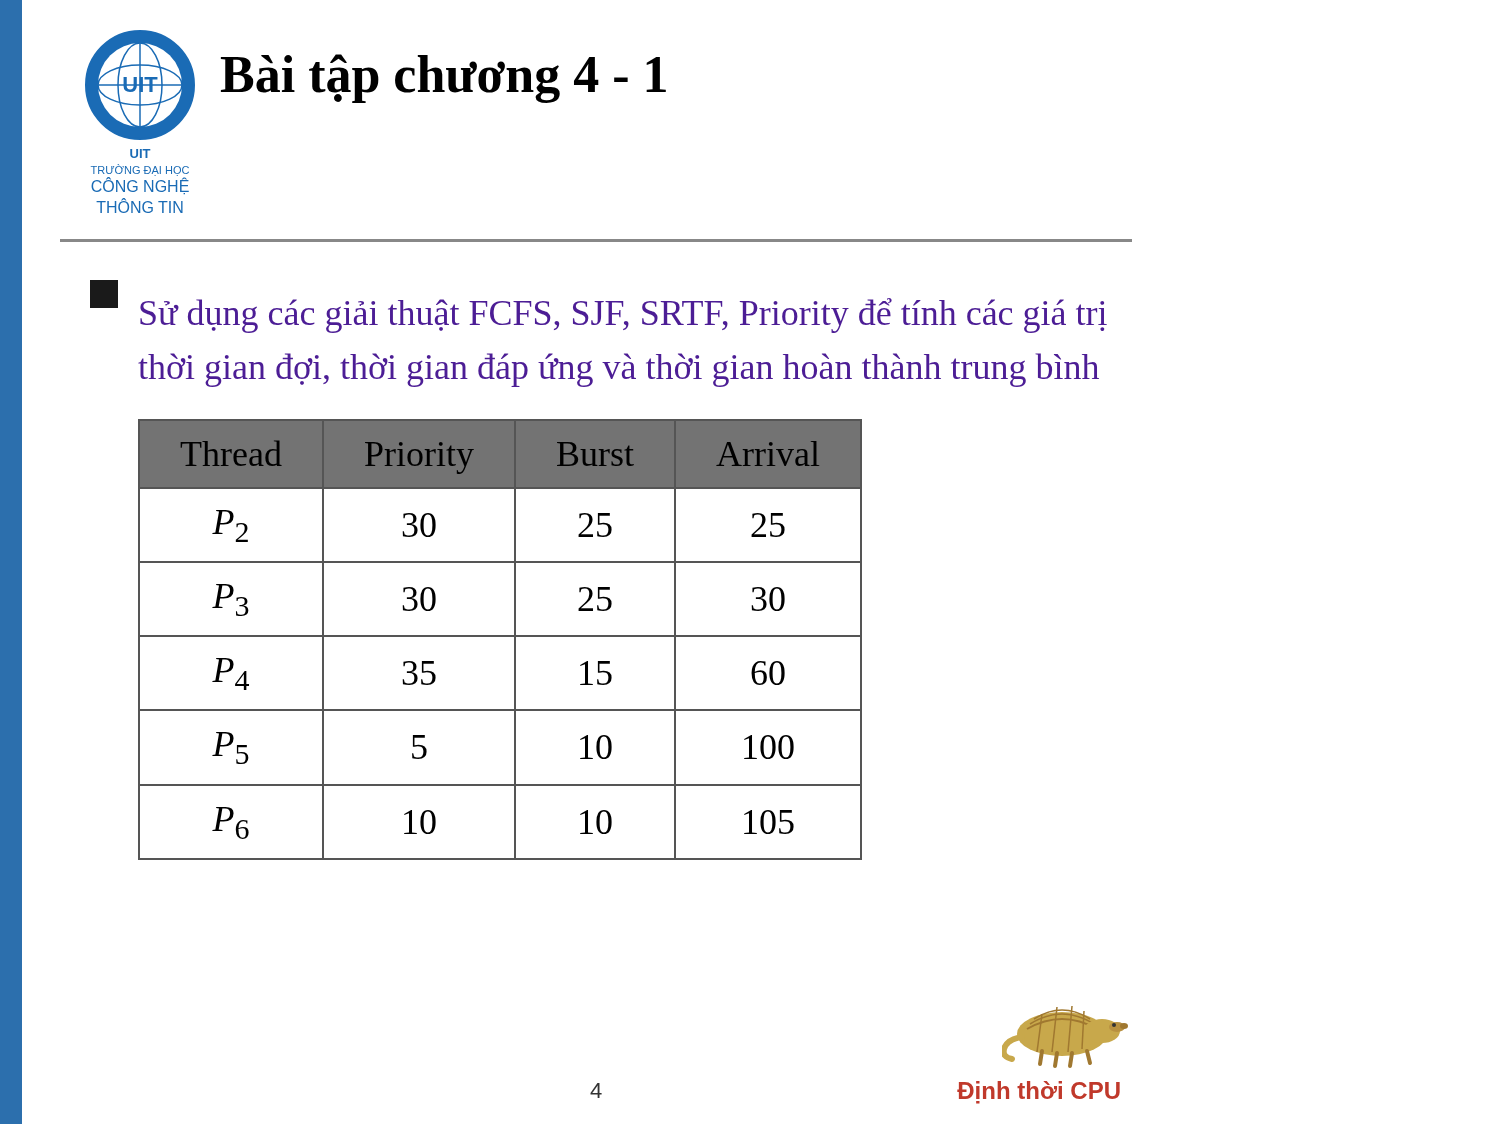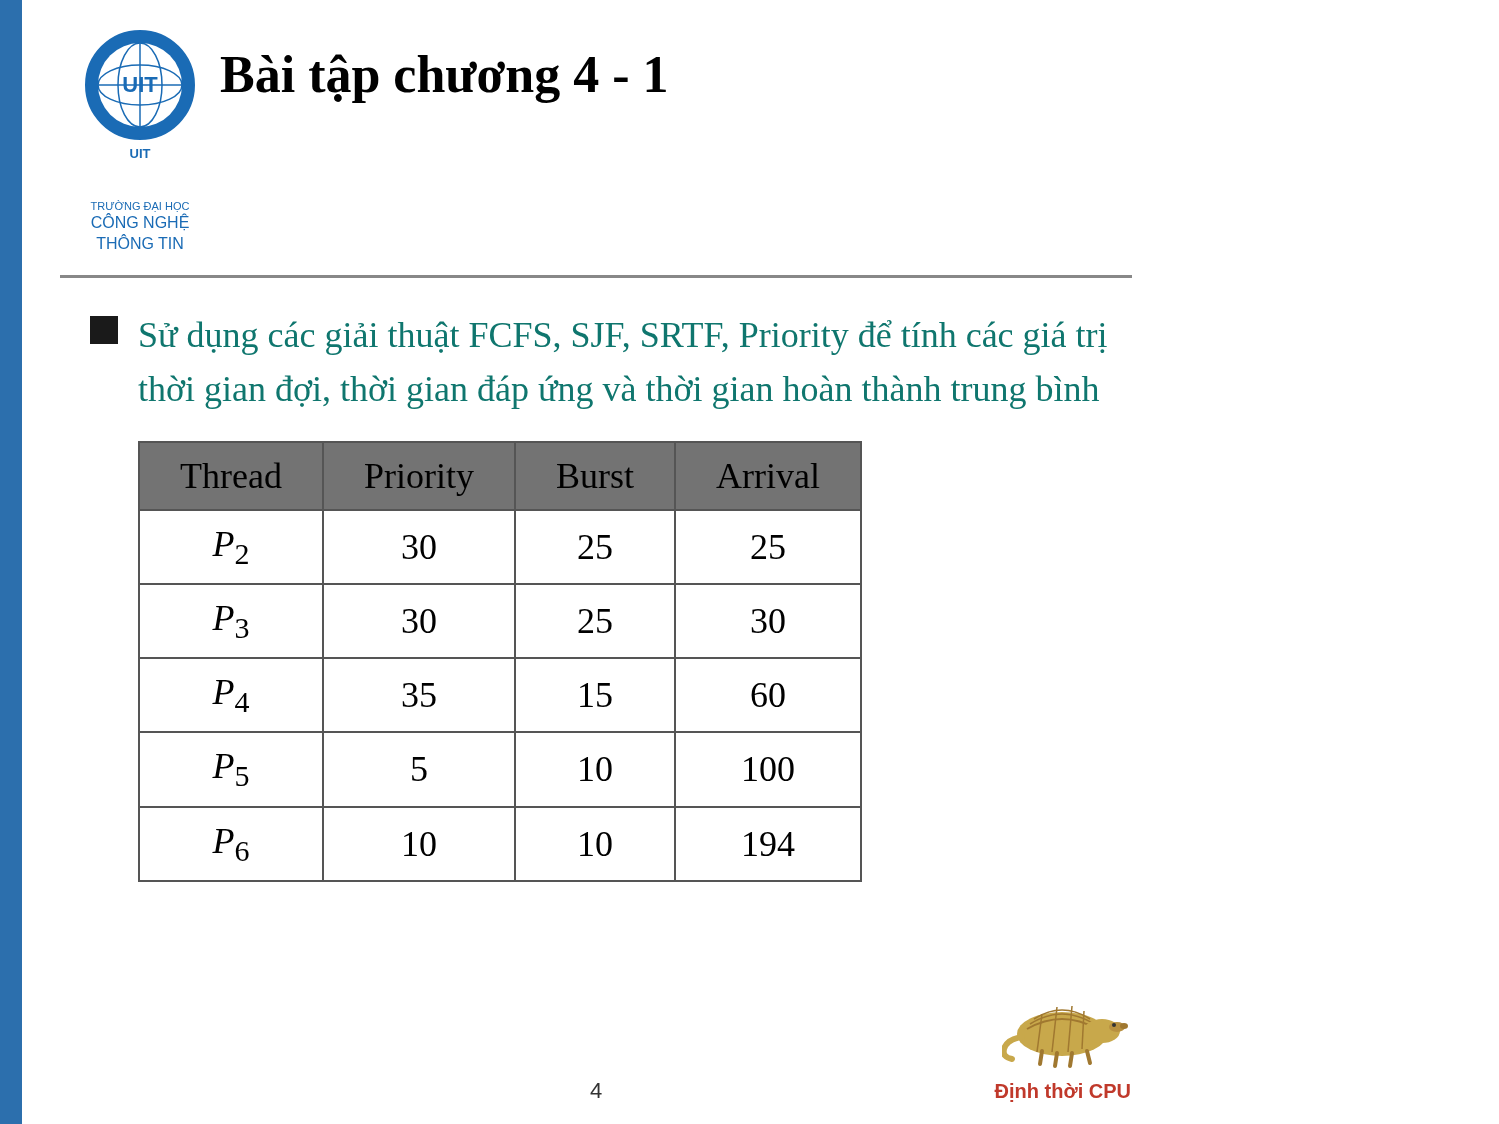--- a/index.html
+++ b/index.html
@@ -46,21 +46,20 @@
       font-size: 13px;
       font-weight: bold;
       color: #1a6bb5;
       font-family: Arial, sans-serif;
     }
 
     .logo-subtitle .line2 {
       font-size: 11px;
       color: #1a6bb5;
       font-family: Arial, sans-serif;
-      margin-top: 36px;
     }
 
     .logo-subtitle .line3 {
       font-size: 16px;
       color: #1a6bb5;
       font-family: Liberation Sans, sans-serif;
     }
 
     .title-area {
       flex: 1;
@@ -108,22 +107,23 @@
       height: 28px;
       background: #1a1a1a;
       flex-shrink: 0;
       margin-top: 8px;
       margin-right: 20px;
     }
 
     .bullet-text {
       font-size: 36px;
       line-height: 1.5;
-      color: #0f766e;
+      color: #4c1d95;
       font-family: 'Times New Roman', Times, serif;
+      margin-top: 14px;
     }
 
     
     .table-wrapper {
       margin-left: 48px;
       margin-top: 15px;
     }
 
     table {
       border-collapse: collapse;
@@ -158,22 +158,22 @@
     }
 
     .page-number {
       font-size: 22px;
       color: #333333;
       font-family: Arial, sans-serif;
     }
 
     .footer-right {
       position: absolute;
-      right: 1px;
-      font-size: 20px;
+      right: 11px;
+      font-size: 24px;
       color: #c0392b;
       font-family: Arial, sans-serif;
       font-weight: bold;
     }
 
     
     .armadillo {
       position: absolute;
       bottom: 55px;
       right: 60px;
@@ -269,21 +269,21 @@
           <tr>
             <td><i>P</i><sub>5</sub></td>
             <td>5</td>
             <td>10</td>
             <td>100</td>
           </tr>
           <tr>
             <td><i>P</i><sub>6</sub></td>
             <td>10</td>
             <td>10</td>
-            <td>194</td>
+            <td>105</td>
           </tr>
         </tbody>
       </table>
     </div>
   </div>
 
   <div class="armadillo">
     <svg viewBox="0 0 130 90" xmlns="http://www.w3.org/2000/svg">
 
       <ellipse cx="60" cy="55" rx="45" ry="22" fill="#c8a84b"></ellipse>

